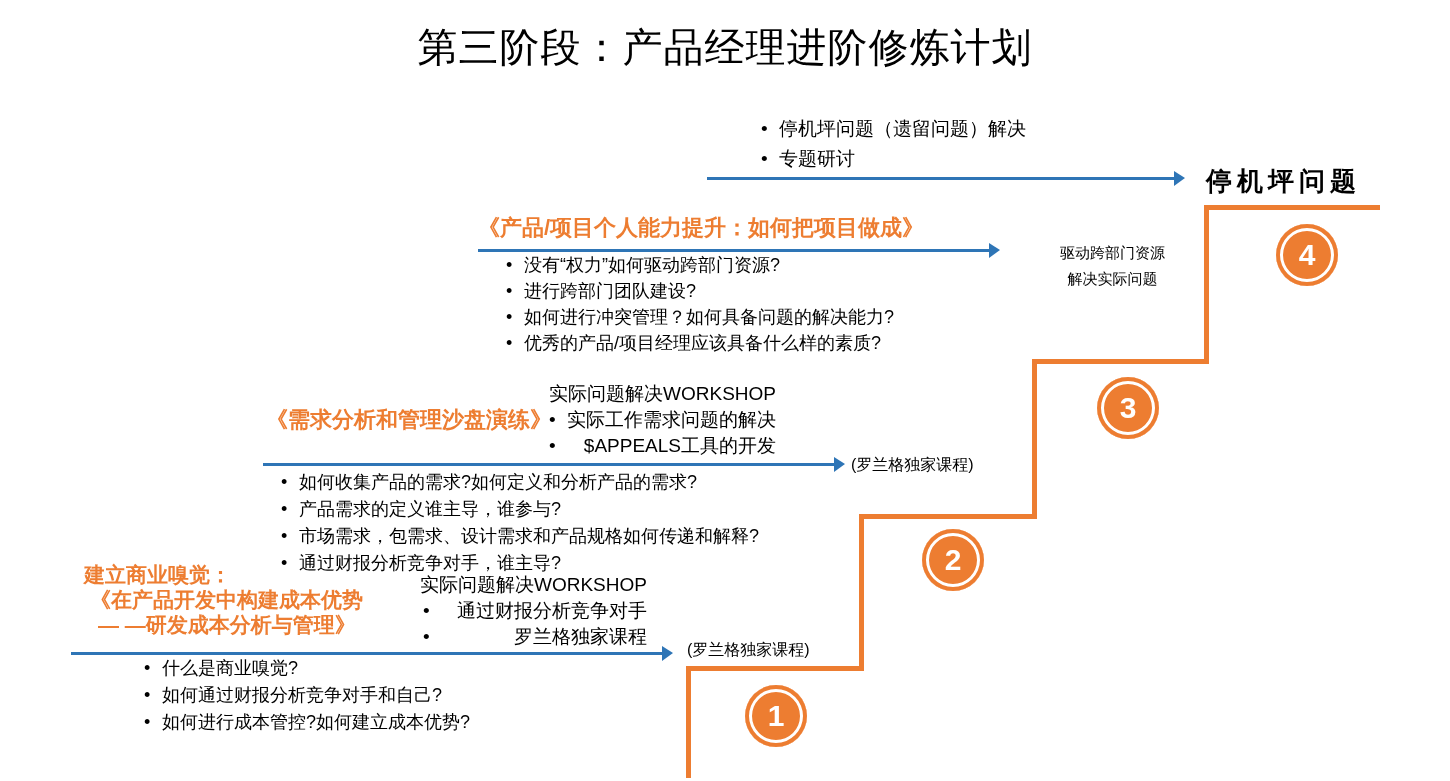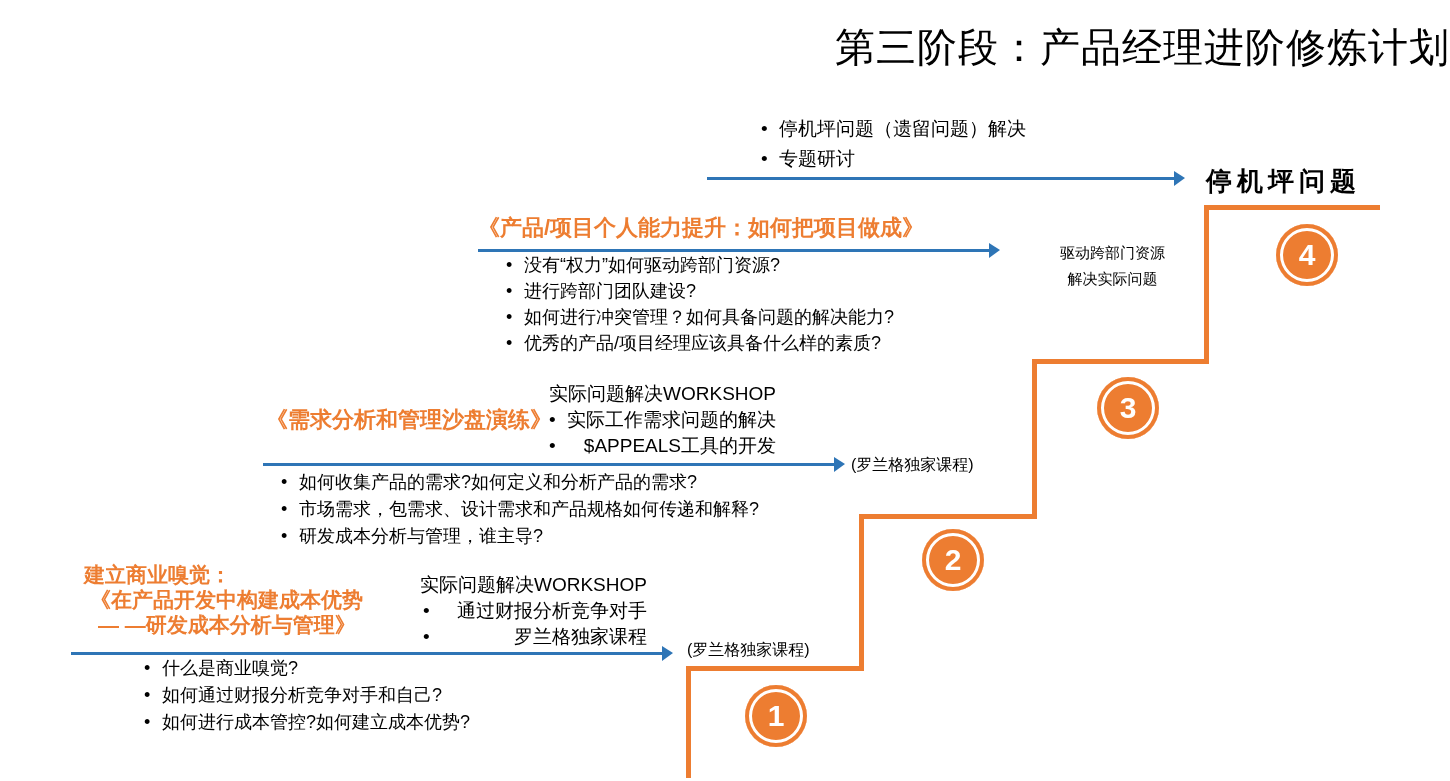--- a/index.html
+++ b/index.html
@@ -3,21 +3,21 @@
 <meta charset="utf-8">
 <style>
   html,body { margin:0; padding:0; background:#fff; }
   .slide {
     position:relative; width:1450px; height:781px; background:#ffffff;
     font-family:"Liberation Sans", sans-serif; color:#000; overflow:hidden;
   }
   .abs { position:absolute; }
 
   .title {
-    position:absolute; top:20px; left:0; width:100%; text-align:right;
+    position:absolute; top:20px; left:0; width:100%; text-align:center;
     font-size:40px; font-weight:500; margin:0; letter-spacing:1px;
   }
 
   
   .arrow { position:absolute; height:3px; background:#2E75B6; }
   .arrow::after {
     content:""; position:absolute; right:-11px; top:-6px; width:0; height:0;
     border-left:11px solid #2E75B6; border-top:7px solid transparent; border-bottom:8px solid transparent;
   }
 
@@ -90,22 +90,23 @@
     <div class="workshop-title">实际问题解决WORKSHOP</div>
     <ul class="bullets">
       <li>实际工作需求问题的解决</li>
       <li>$APPEALS工具的开发</li>
     </ul>
   </div>
   <div class="arrow" style="left:263px; top:463px; width:571px;"></div>
   <div class="exclusive-note" style="left:851px; top:455px;">(罗兰格独家课程)</div>
   <ul class="bullets body-list sp27 abs" style="left:278px; top:469px;">
     <li>如何收集产品的需求?如何定义和分析产品的需求?</li>
+    <li>产品需求的定义谁主导，谁参与?</li>
     <li>市场需求，包需求、设计需求和产品规格如何传递和解释?</li>
-    <li>研发成本分析与管理，谁主导?</li>
+    <li>通过财报分析竞争对手，谁主导?</li>
   </ul>
 
   <h2 class="course-heading small" style="left:84px; top:561px;">建立商业嗅觉：</h2>
   <h2 class="course-heading small" style="left:58px; top:586px;margin-left:32px;">《在产品开发中构建成本优势</h2>
   <h2 class="course-heading small" style="left:98px; top:611px;">— —研发成本分析与管理》</h2>
   <div class="workshop" style="left:420px; top:572px;">
     <div class="workshop-title">实际问题解决WORKSHOP</div>
     <ul class="bullets">
       <li>通过财报分析竞争对手</li>
       <li>罗兰格独家课程</li>

